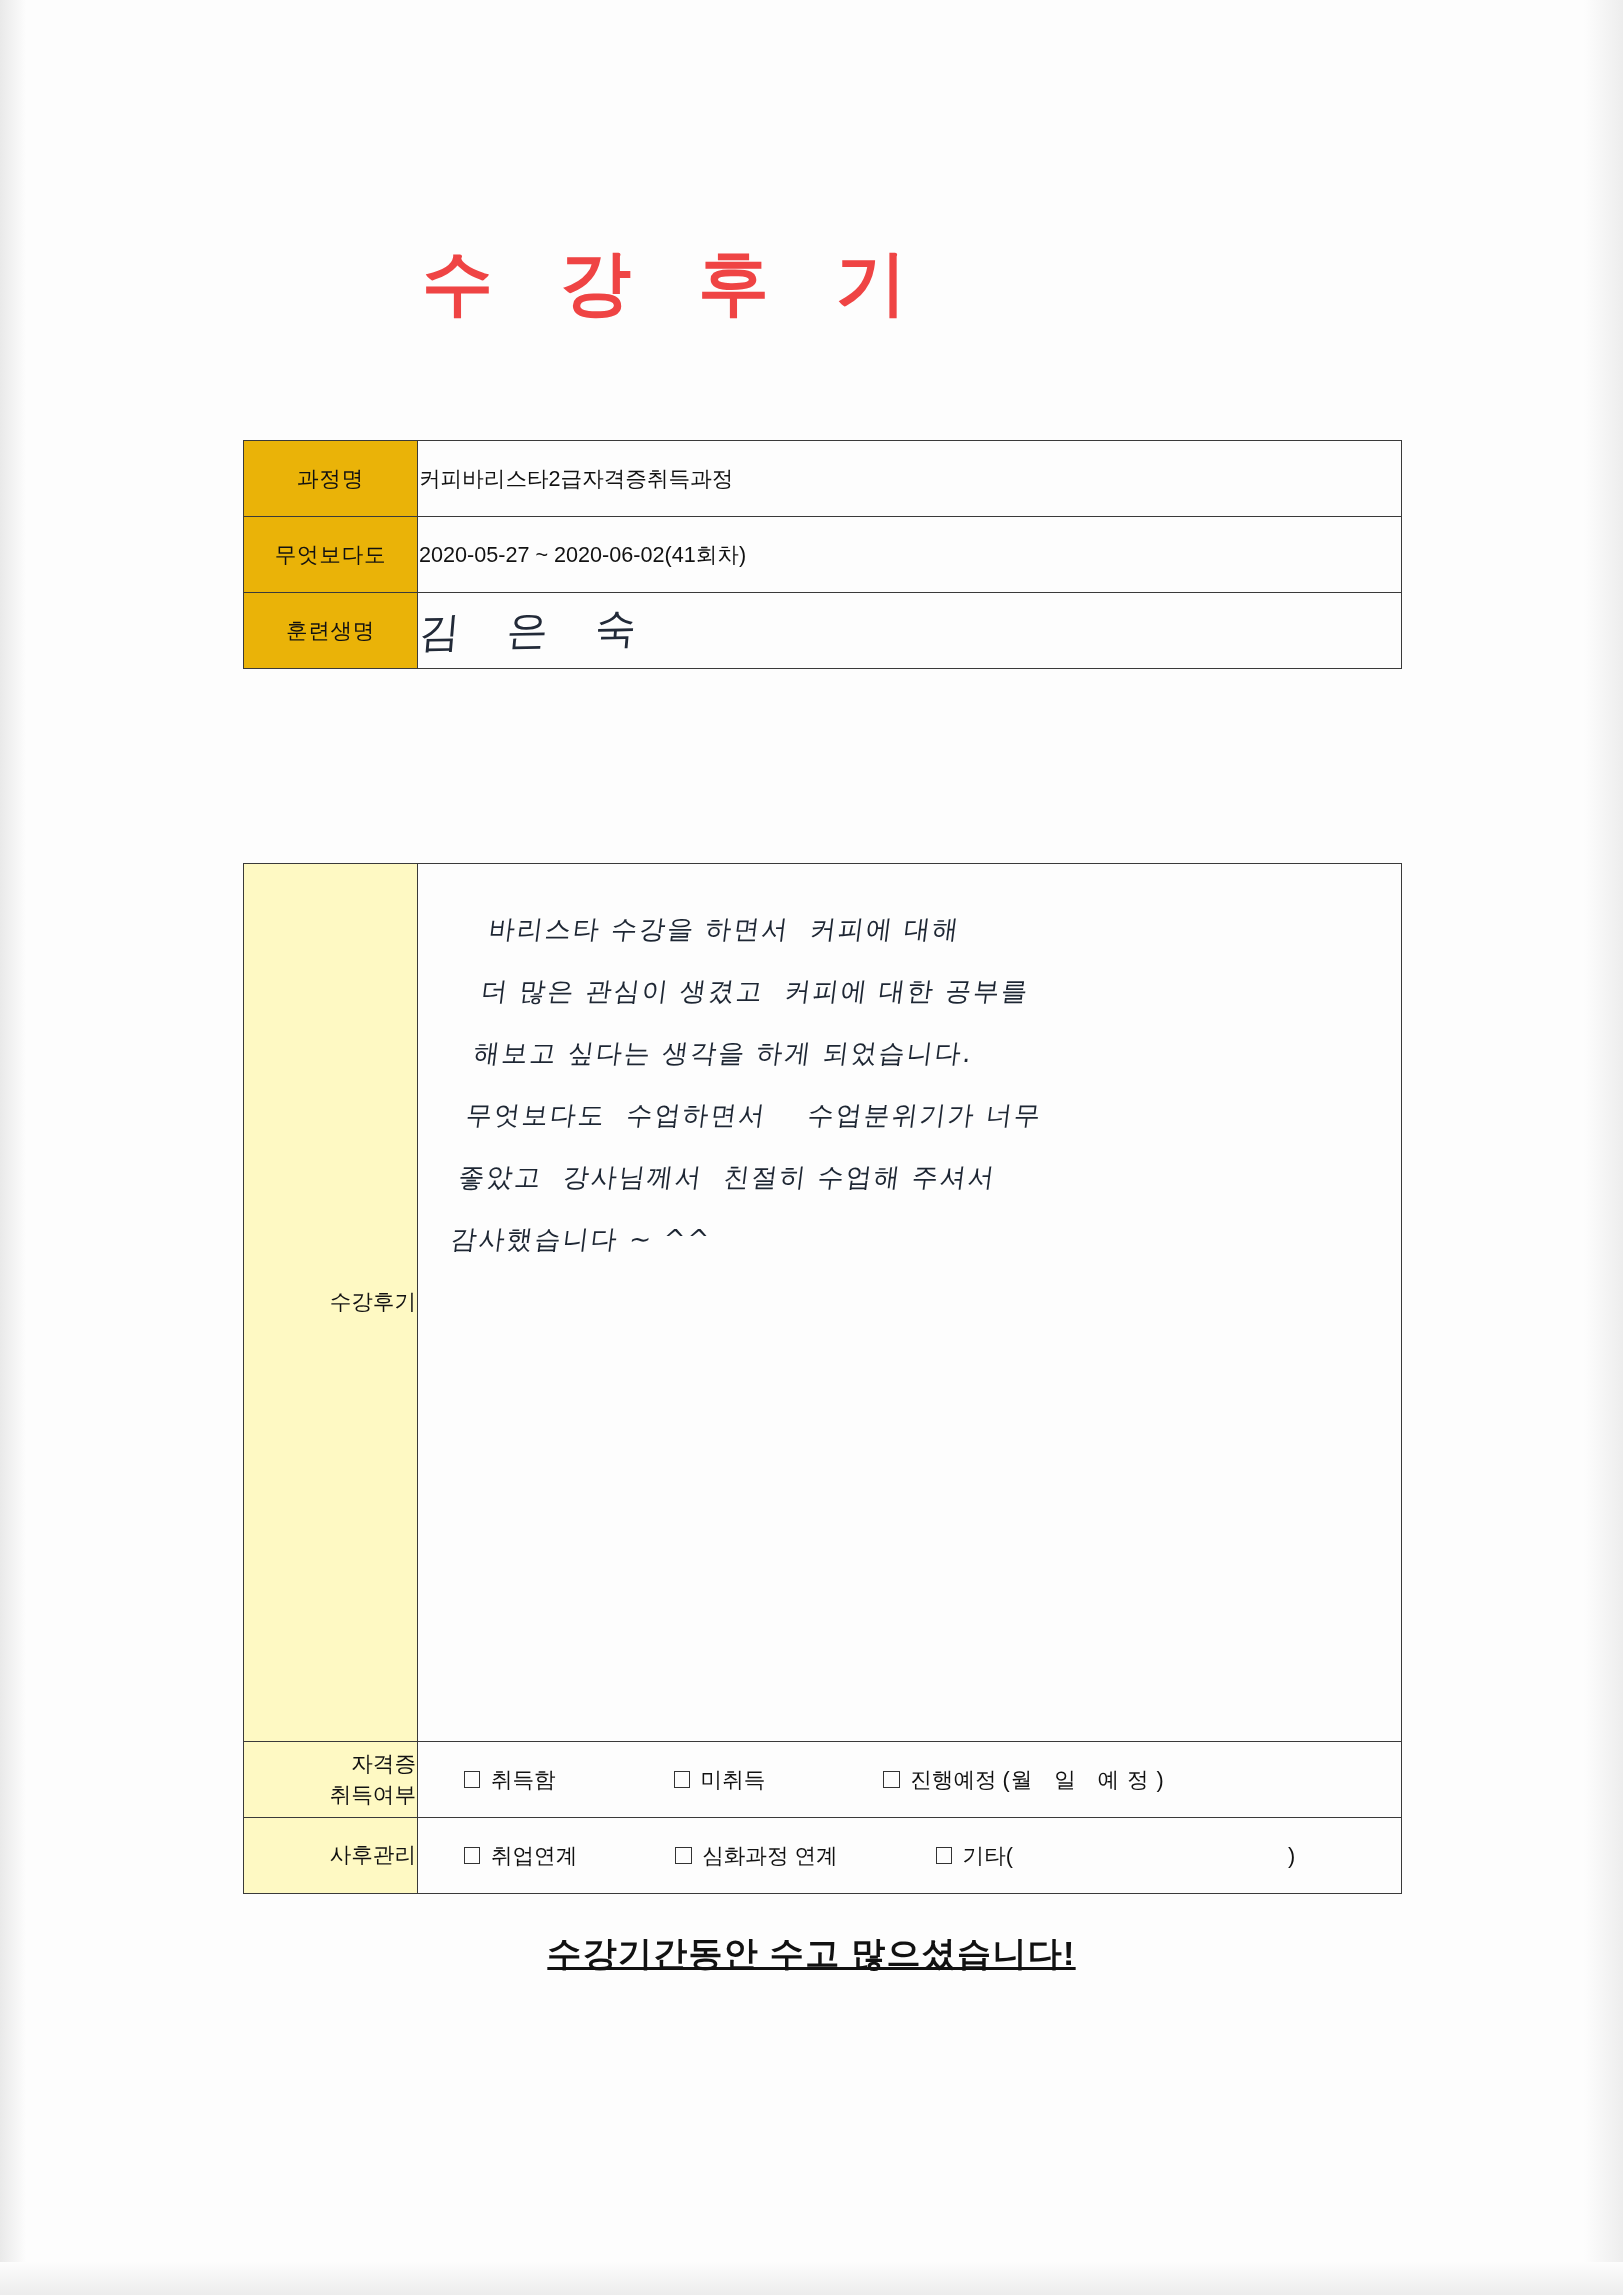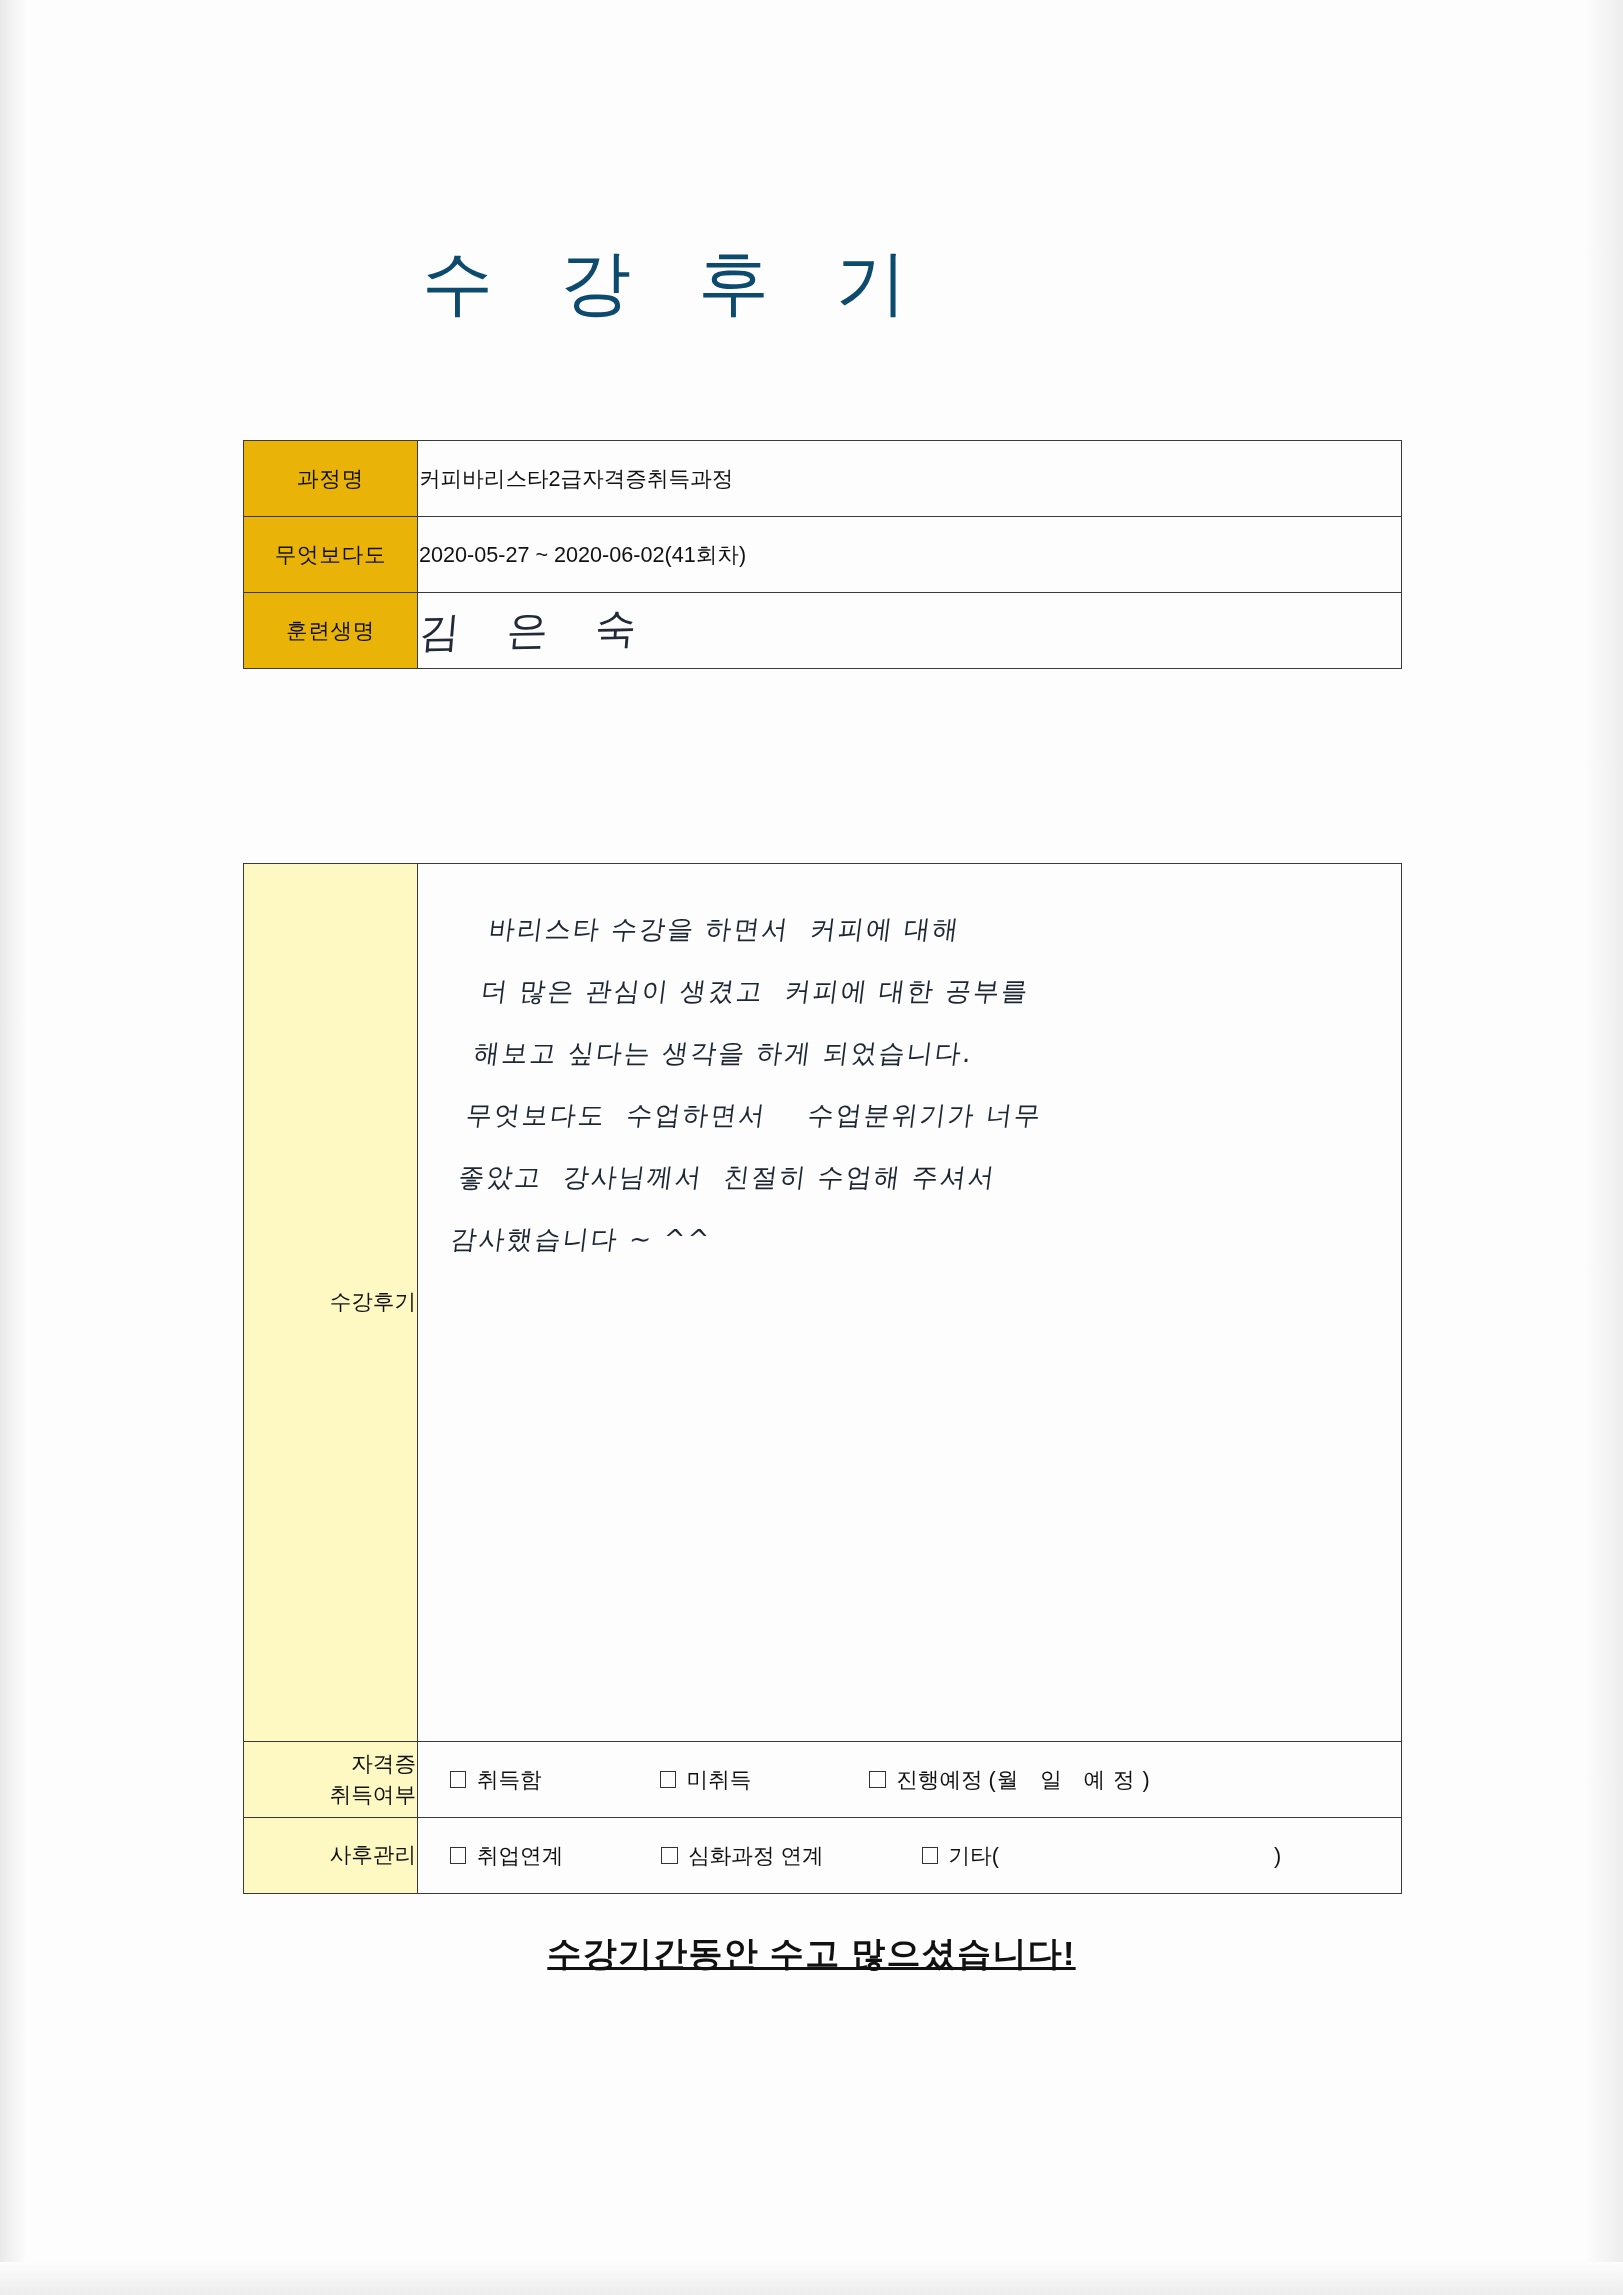--- a/index.html
+++ b/index.html
@@ -37,24 +37,24 @@
     background: linear-gradient(to top, #ececec, #fdfdfd);
   }
 
   .doc-title {
     position: absolute;
     top: 236px;
     left: 0;
     width: 1329px;
     text-align: center;
     font-size: 71px;
-    font-weight: normal;
+    font-weight: bold;
     letter-spacing: 23.6px;
     text-indent: 23.6px;
-    color: #0c4a6e;
+    color: #ef4444;
   }
 
   
   .info-table {
     position: absolute;
     left: 243px;
     top: 440px;
     width: 1159px;
     border-collapse: collapse;
     table-layout: fixed;
@@ -138,21 +138,21 @@
     letter-spacing: 2px;
     transform: skewX(-7deg);
     white-space: pre-wrap;
   }
   .cert-row td, .after-row td {
     height: 73px;
   }
   .opts {
     display: flex;
     align-items: center;
-    padding-left: 31px;
+    padding-left: 45px;
     height: 73px;
     font-size: 21.6px;
   }
   .opt {
     display: flex;
     align-items: center;
     white-space: nowrap;
   }
   .box {
     display: inline-block;

